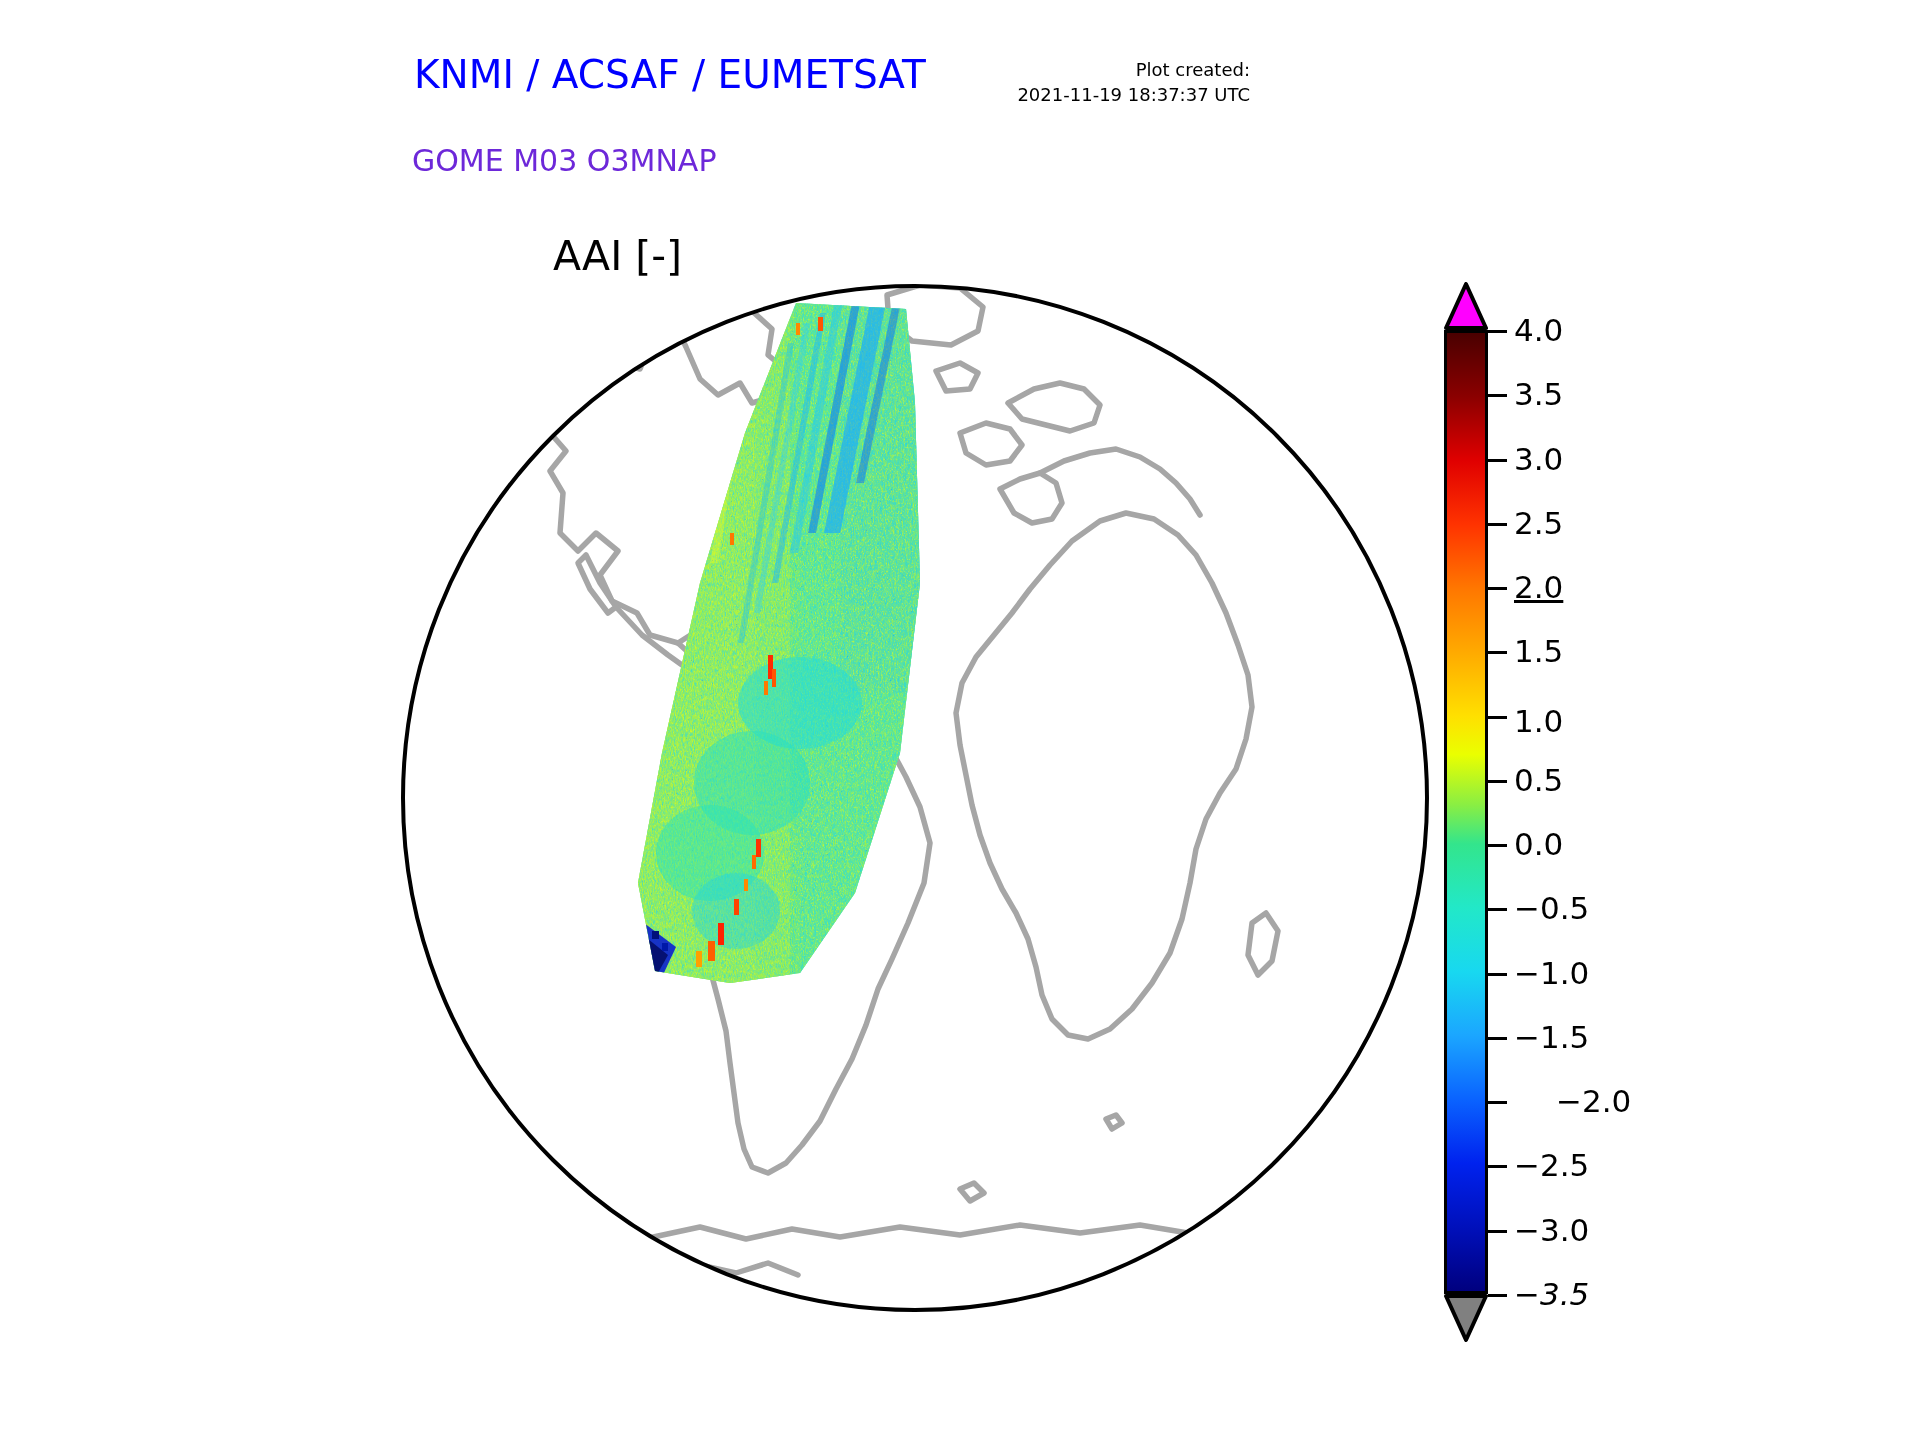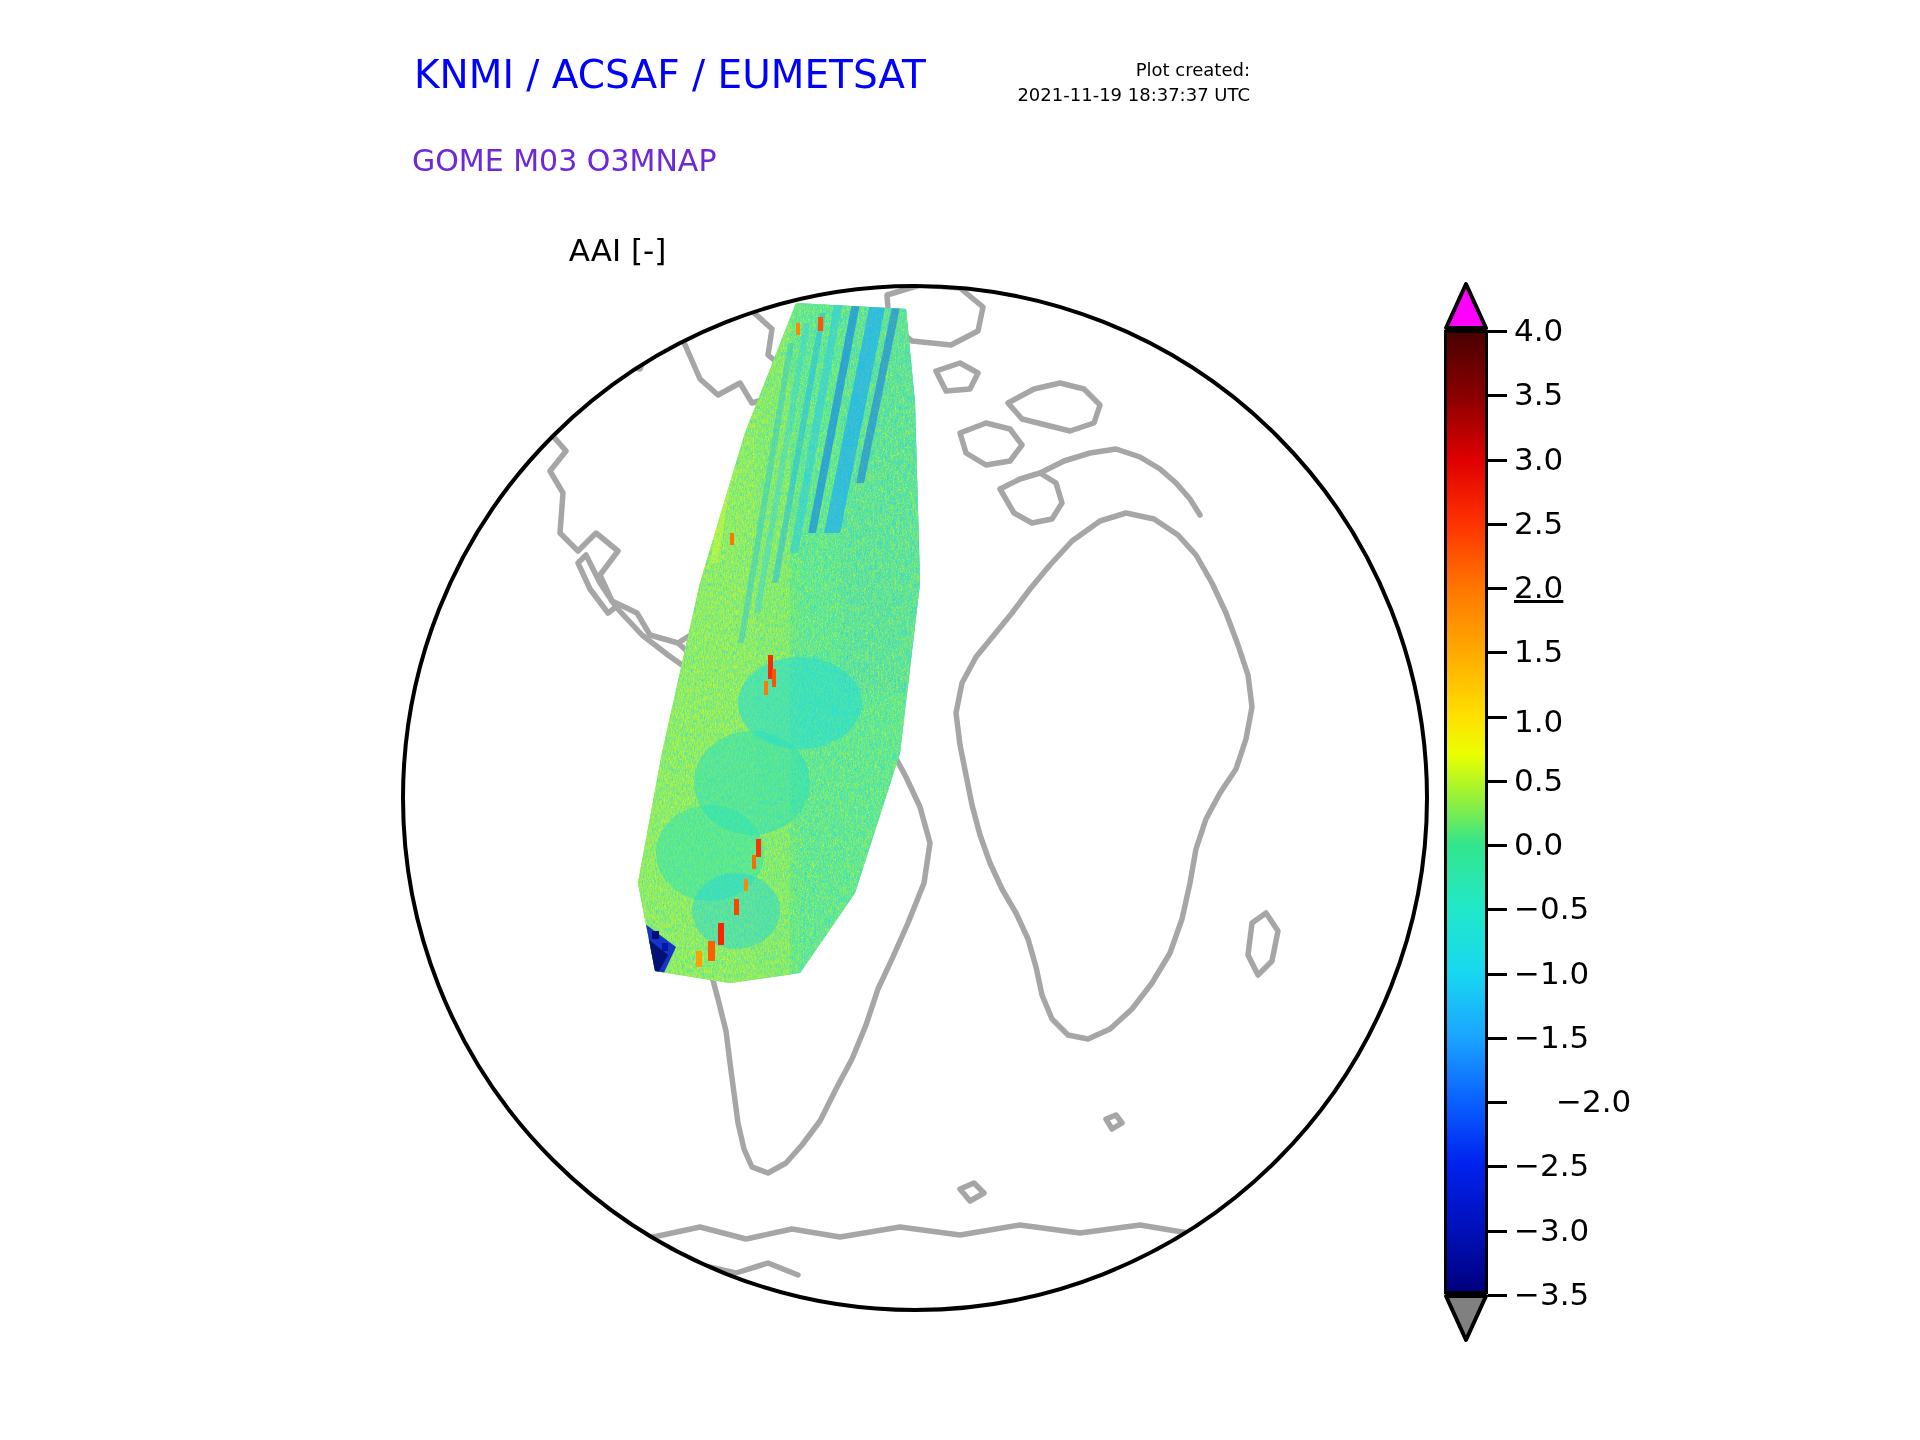--- a/index.html
+++ b/index.html
@@ -17,21 +17,21 @@
   #plot-created-block{
     position:absolute;right:470px;top:57px;text-align:right;
     font-size:18px;line-height:25px;color:#000;white-space:nowrap;
   }
   #product-block{
     position:absolute;left:412px;top:140px;
     font-size:30px;line-height:41px;color:#6d28d9;white-space:nowrap;
   }
   #variable-title{
     position:absolute;left:0;top:232px;width:1235px;
-    text-align:center;font-size:31px;color:#000;
+    text-align:center;font-size:41px;color:#000;
   }
   #filter-block{
     position:absolute;right:470px;top:168px;text-align:right;
     font-size:21px;line-height:28px;color:#ff0000;white-space:nowrap;
   }
 
   
   #globe-wrap{position:absolute;left:400px;top:283px;width:1030px;height:1030px;}
   #globe-disc{
     position:absolute;left:0;top:0;width:1030px;height:1030px;
@@ -317,17 +317,17 @@
         <div class="cb-label" style="top: 690.667px;">−1.0</div>
         <div class="cb-tick" style="top: 754.933px;"></div>
         <div class="cb-label" style="top: 754.933px;">−1.5</div>
         <div class="cb-tick" style="top: 819.2px;"></div>
         <div class="cb-label" style="top: 819.2px; margin-left: 42px;">−2.0</div>
         <div class="cb-tick" style="top: 883.467px;"></div>
         <div class="cb-label" style="top: 883.467px;">−2.5</div>
         <div class="cb-tick" style="top: 947.733px;"></div>
         <div class="cb-label" style="top: 947.733px;">−3.0</div>
         <div class="cb-tick" style="top: 1012px;"></div>
-        <div class="cb-label" style="top: 1012px;">−3.5</div>
+        <div class="cb-label" style="top: 1012px; font-style: italic;">−3.5</div>
       </div>
   </div>
 
 </div>
 
 </body></html>

